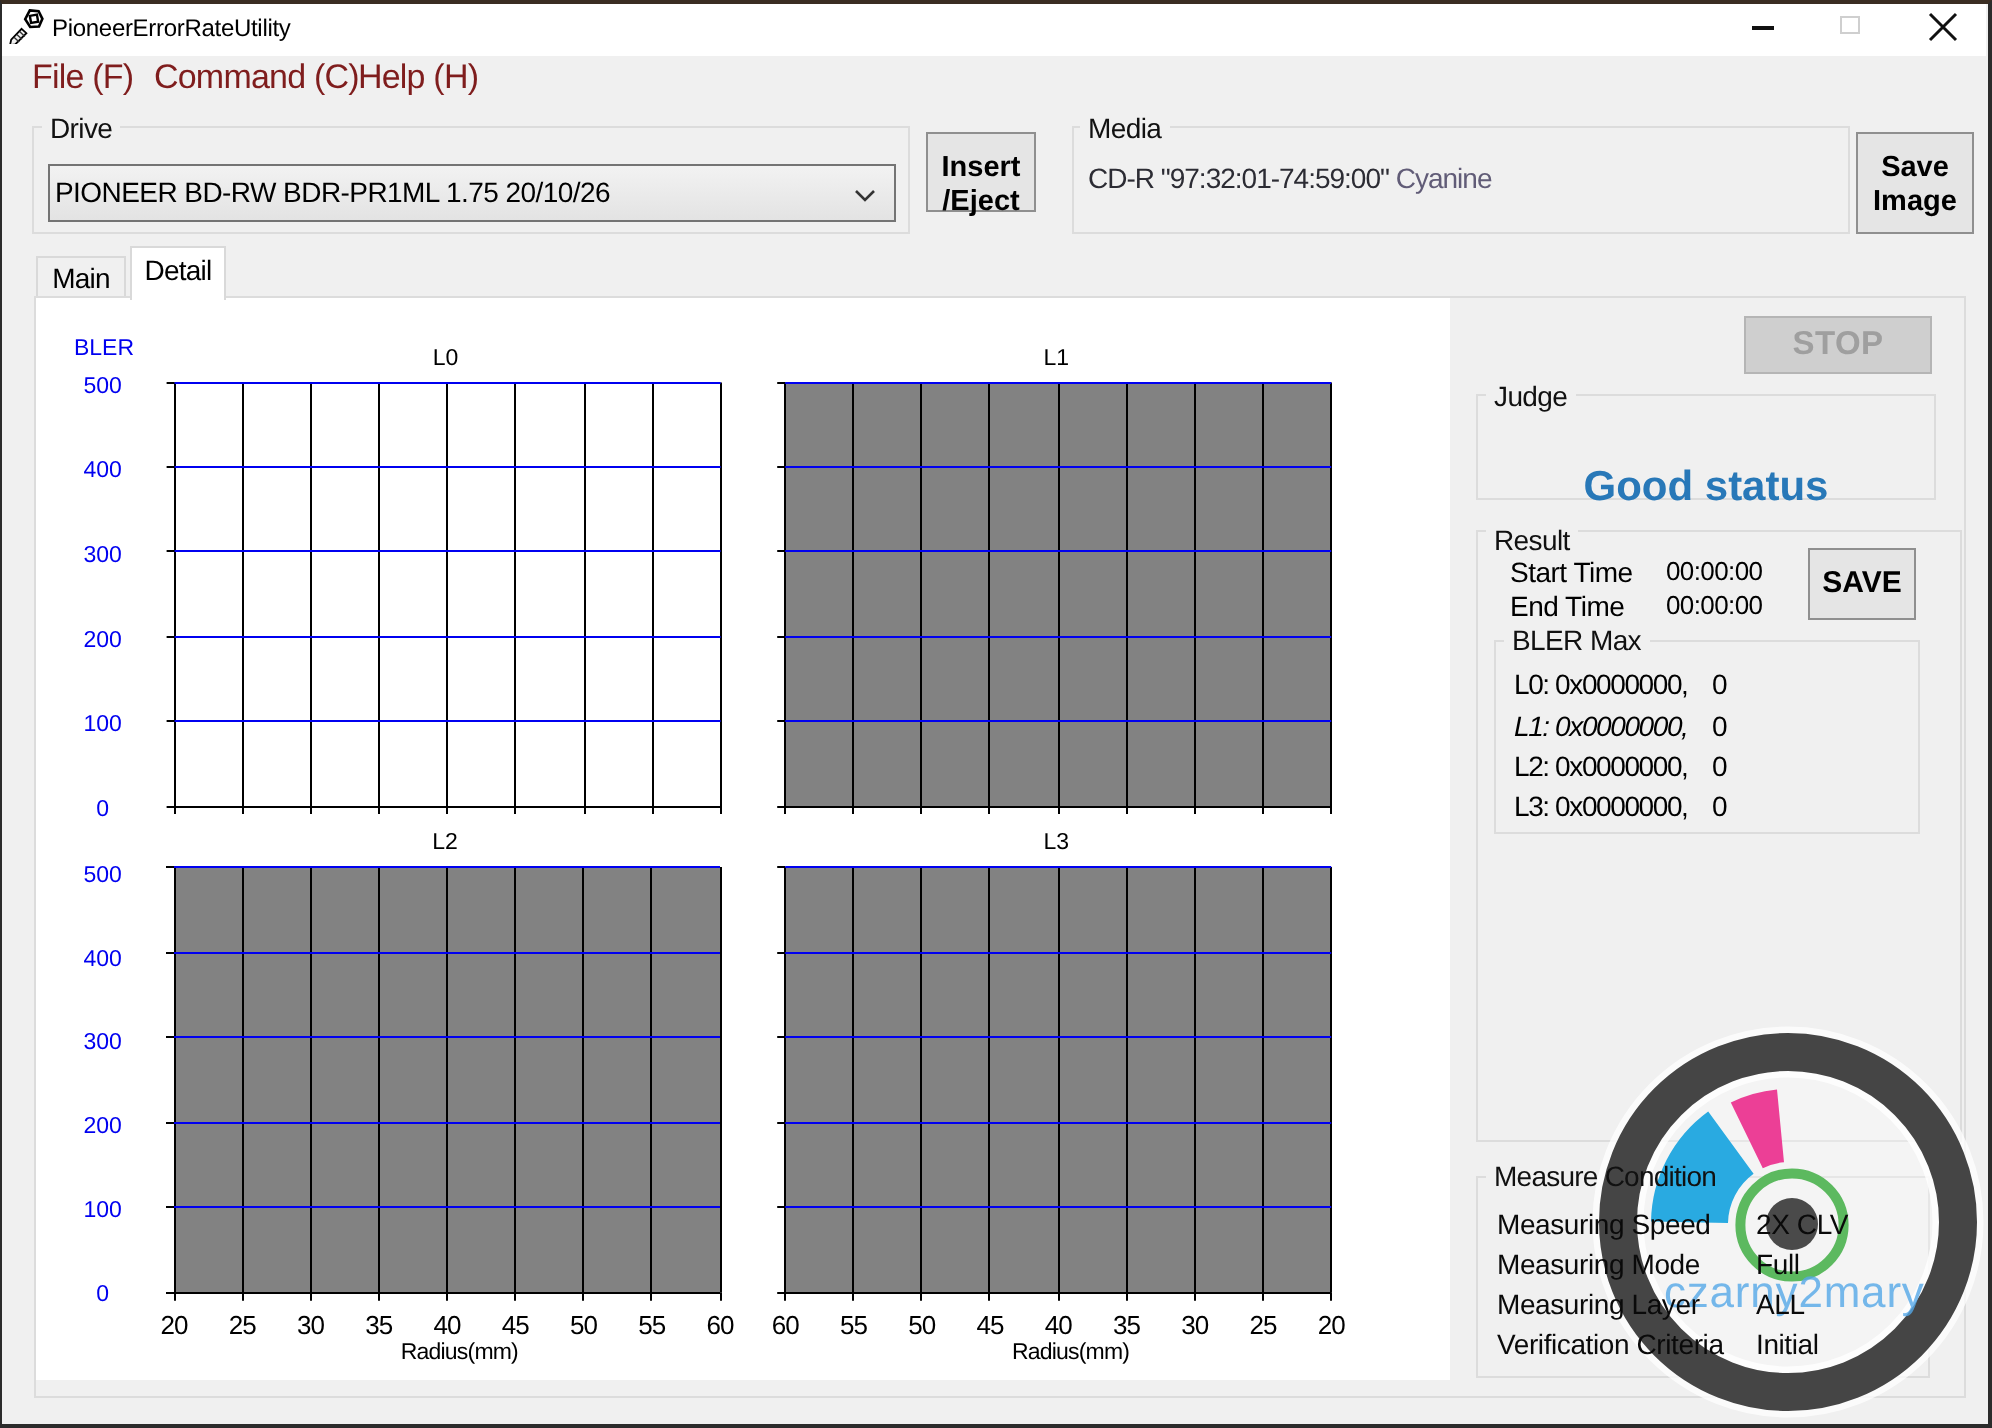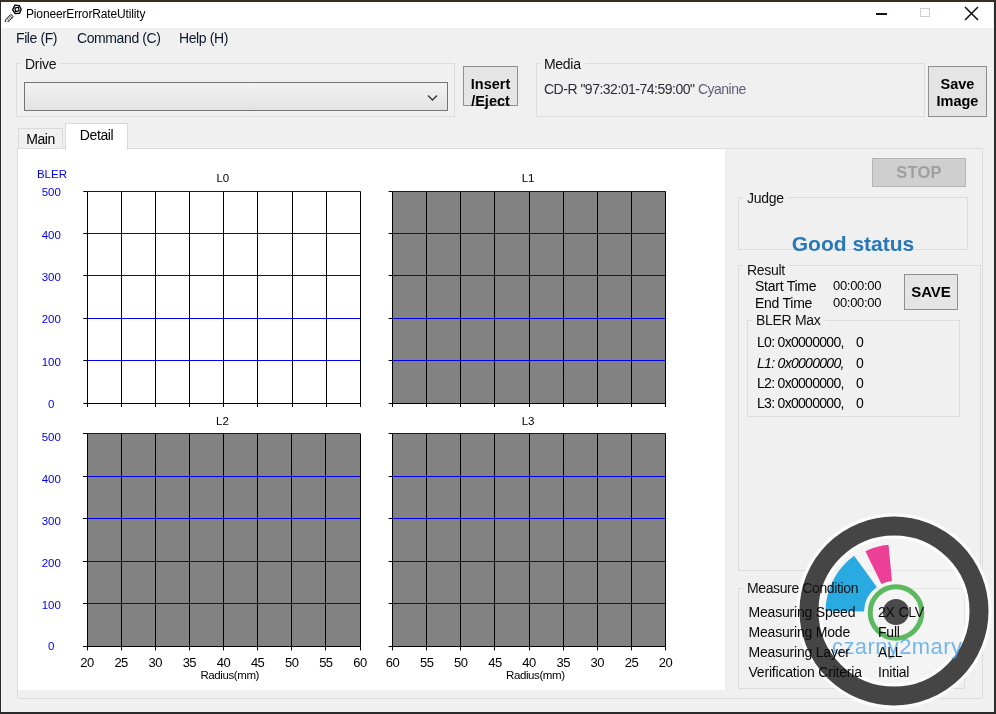--- a/index.html
+++ b/index.html
@@ -3,21 +3,21 @@
 <meta charset="utf-8">
 <style>
   html,body{margin:0;padding:0;}
   body{width:996px;height:714px;overflow:hidden;font-family:"Liberation Sans",sans-serif;position:relative;background:#f0f0f0;}
   .abs{position:absolute;}
   #frame{left:0;top:0;width:996px;height:714px;border:2px solid #2b2b2b;border-top-color:#3a2d22;border-left-width:1.5px;box-sizing:border-box;z-index:10;pointer-events:none;}
   #titlebar{left:1px;top:2px;width:992px;height:26px;background:#ffffff;}
   #title{left:26px;top:8px;font-size:12px;letter-spacing:-0.15px;color:#000;line-height:13px;}
   #minbtn{left:876px;top:13px;width:11px;height:2px;background:#111;}
   #maxbtn{left:920px;top:8px;width:10px;height:9px;border:1px solid #cfcfcf;box-sizing:border-box;}
-  .menu{top:31px;font-size:14px;letter-spacing:-0.4px;color:#0f172a;line-height:15px;}
+  .menu{top:31px;font-size:17px;letter-spacing:-0.4px;color:#7f1d1d;line-height:15px;}
   .gb{border:1px solid #dcdcdc;box-sizing:border-box;}
   .gblabel{position:absolute;background:#f0f0f0;padding:0 4px;font-size:14px;letter-spacing:-0.3px;color:#111;line-height:14px;}
   .btn{box-sizing:border-box;border:1px solid #8f8f8f;background:#e5e5e5;text-align:center;font-weight:bold;font-size:14.5px;color:#000;}
   .t14{font-size:14px;letter-spacing:-0.25px;color:#000;line-height:16px;}
   #tabpanel{left:17px;top:148px;width:966px;height:551px;border:1px solid #dcdcdc;box-sizing:border-box;background:#f0f0f0;}
   #chartwhite{left:18px;top:149px;width:707px;height:541px;background:#ffffff;}
   .tab{box-sizing:border-box;font-size:14px;letter-spacing:-0.4px;text-align:center;}
   #watermark{left:794px;top:511px;z-index:5;}
   .mcrow{z-index:6;font-size:14px;letter-spacing:-0.2px;color:#0a0a0a;line-height:16px;text-align:right;}
 </style>
@@ -37,35 +37,36 @@
 <svg class="abs" style="left:964px;top:6px" width="15" height="15" viewBox="0 0 15 15">
   <path d="M1 1 L14 14 M14 1 L1 14" stroke="#111" stroke-width="1.5"></path>
 </svg>
 <div class="abs menu" style="left:16px">File (F)</div>
 <div class="abs menu" style="left:77px">Command (C)</div>
 <div class="abs menu" style="left:179px">Help (H)</div>
 
 <div class="abs gb" style="left:16px;top:63px;width:439px;height:54px"></div>
 <div class="abs gblabel" style="left:21px;top:57px">Drive</div>
 <div class="abs" id="combo" style="left:24px;top:82px;width:424px;height:29px;box-sizing:border-box;border:1px solid #747474;background:linear-gradient(#f2f2f2,#e3e3e3);">
+  <div class="abs" style="left:2.5px;top:5px;font-size:14px;letter-spacing:-0.28px;color:#000;">PIONEER BD-RW BDR-PR1ML 1.75 20/10/26</div>
   <svg class="abs" style="right:9px;top:11px" width="11" height="8" viewBox="0 0 11 8">
       <path d="M1 1.5 L5.5 6 L10 1.5" fill="none" stroke="#333" stroke-width="1.3"></path>
     </svg>
 </div>
 <div class="abs btn" style="left:463px;top:66px;width:55px;height:40px;padding-top:9px;line-height:16.5px;">Insert<br>/Eject</div>
 
 <div class="abs gb" style="left:536px;top:63px;width:389px;height:54px"></div>
 <div class="abs gblabel" style="left:540px;top:57px">Media</div>
 <div class="abs" style="left:544px;top:81px;font-size:14px;letter-spacing:-0.5px;color:#2c2c34;">CD-R "97:32:01-74:59:00" <span style="color:#615c77">Cyanine</span></div>
 <div class="abs btn" style="left:928px;top:66px;width:59px;height:51px;padding-top:9px;line-height:16.5px;">Save<br>Image</div>
 
 <div class="abs" id="tabpanel"></div>
 <div class="abs" id="chartwhite"></div>
 <div class="abs tab" style="left:18px;top:128px;width:45px;height:20px;background:#f0f0f0;border:1px solid #d9d9d9;border-bottom:none;line-height:20px;">Main</div>
-<div class="abs tab" style="left:65px;top:123px;width:63px;height:27px;background:#ffffff;border:1px solid #d9d9d9;border-bottom:none;line-height:22px;">Detail</div>
+<div class="abs tab" style="left:65px;top:123px;width:48px;height:27px;background:#ffffff;border:1px solid #d9d9d9;border-bottom:none;line-height:22px;">Detail</div>
 
 <svg class="abs" id="charts" style="left:18px;top:149px;z-index:2" width="707" height="541" viewBox="0 0 707 541">
     <line x1="69.5" y1="42.30000000000001" x2="69.5" y2="254" stroke="#000" stroke-width="1"></line>
     <line x1="69.5" y1="254" x2="69.5" y2="258" stroke="#000" stroke-width="1"></line>
     <line x1="103.5" y1="42.30000000000001" x2="103.5" y2="254" stroke="#000" stroke-width="1"></line>
     <line x1="103.5" y1="254" x2="103.5" y2="258" stroke="#000" stroke-width="1"></line>
     <line x1="137.5" y1="42.30000000000001" x2="137.5" y2="254" stroke="#000" stroke-width="1"></line>
     <line x1="137.5" y1="254" x2="137.5" y2="258" stroke="#000" stroke-width="1"></line>
     <line x1="171.5" y1="42.30000000000001" x2="171.5" y2="254" stroke="#000" stroke-width="1"></line>
     <line x1="171.5" y1="254" x2="171.5" y2="258" stroke="#000" stroke-width="1"></line>

